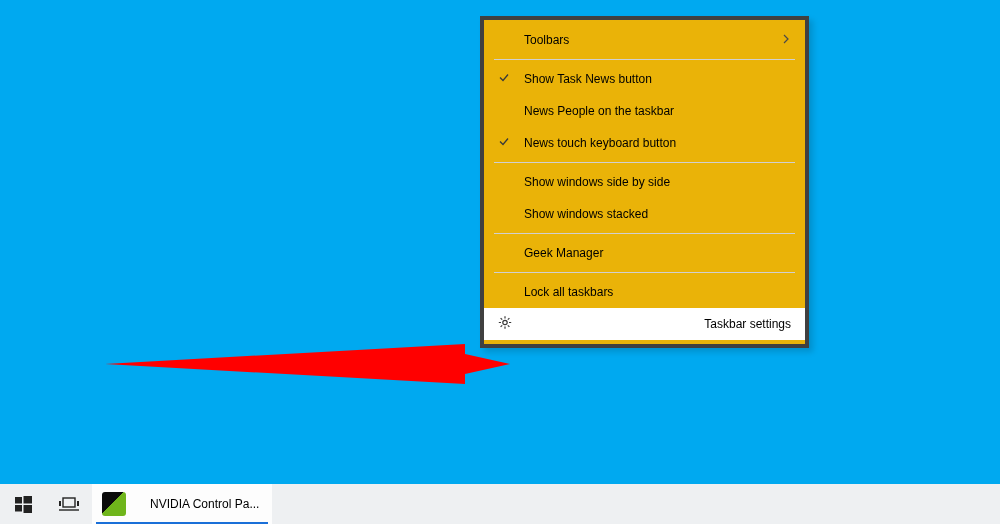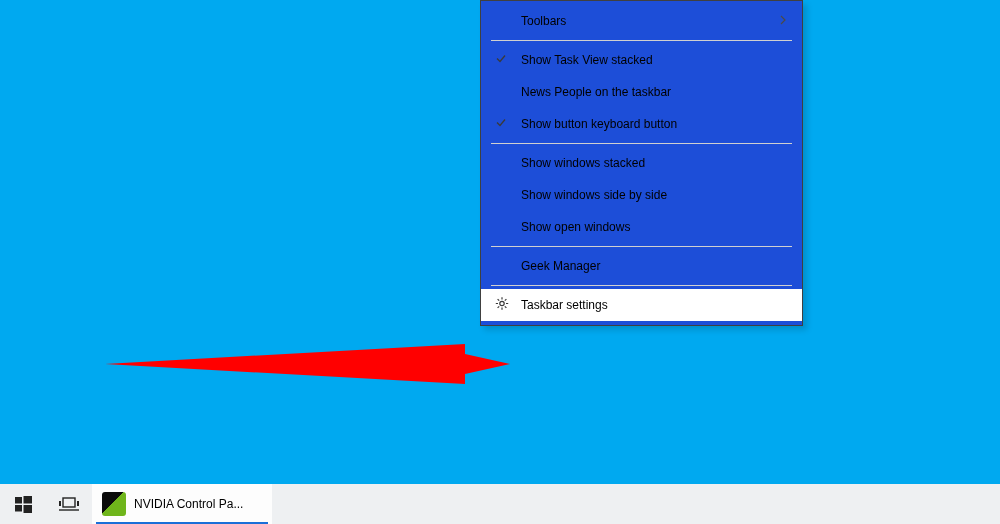--- a/index.html
+++ b/index.html
@@ -1,28 +1,28 @@
 <!DOCTYPE html>
 <html><head>
 <meta charset="utf-8">
 <style>
   html,body{margin:0;padding:0;width:1000px;height:524px;overflow:hidden;font-family:"Segoe UI",Arial,sans-serif;font-size:12px;background:#00a9f0;}
   
   .taskbar{position:absolute;left:0;bottom:0;width:100%;height:40px;background:#eef0f2;display:flex;align-items:center;}
   .tb-btn{height:40px;display:flex;align-items:center;justify-content:center;min-width:46px;}
-  .task{height:40px;display:flex;align-items:center;padding:0 10px;min-width:160px;max-width:170px;position:relative;}
+  .task{height:40px;display:flex;align-items:center;padding:0 10px;min-width:160px;max-width:170px;position:relative;gap:16px;}
   .task .ticon{width:24px;height:24px;border-radius:3px;margin-right:8px;flex:0 0 auto;}
   .task .tlabel{white-space:nowrap;overflow:hidden;text-overflow:ellipsis;color:#000;}
   .task.active{background:#fdfdfd;}
   .task.active::after{content:"";position:absolute;left:4px;right:4px;bottom:0;height:2px;background:#1a6fd8;}
   .task.inactive::after{content:"";position:absolute;left:4px;right:4px;bottom:0;height:2px;background:#8a8a8a;}
   
-  .menu{position:absolute;top:0;left:480px;width:321px;background:#1d4ed8;border:1px solid #404040;box-shadow:4px 4px 6px rgba(0,0,0,0.15);padding:4px 0;}
+  .menu{position:absolute;top:16px;left:480px;width:321px;background:#eab308;border:4px solid #404040;box-shadow:4px 4px 6px rgba(0,0,0,0.15);padding:4px 0;}
   .mi{position:relative;padding:9px 14px 9px 40px;color:#000;font-size:12px;}
-  .mi.hl{background:#ffffff;}
+  .mi.hl{background:#ffffff;text-align:right;}
   .mi .label{display:inline-block;}
   .sep{height:1px;background:#d0d0d0;margin:3px 10px;}
   .chev{position:absolute;right:14px;top:50%;transform:translateY(-50%);}
   .chk{position:absolute;left:14px;top:50%;transform:translateY(-50%);}
   .gear{position:absolute;left:14px;top:50%;transform:translateY(-50%);}
   
   .desktop{position:absolute;inset:0;}
   
   .arrow{position:absolute;pointer-events:none;}
 </style>
@@ -44,48 +44,48 @@
         </svg>
     </span>
   </div>
   <div class="sep"></div>
   <div class="mi">
     <span class="chk">
       <svg width="12" height="12" viewBox="0 0 12 12">
           <path d="M2 6 L5 9 L10 3" stroke="#3a3a3a" stroke-width="1.3" fill="none"></path>
         </svg>
     </span>
-    <span class="label">Show Task View stacked</span>
+    <span class="label">Show Task News button</span>
   </div>
   <div class="mi">
     <span class="label">News People on the taskbar</span>
   </div>
   <div class="mi">
     <span class="chk">
       <svg width="12" height="12" viewBox="0 0 12 12">
           <path d="M2 6 L5 9 L10 3" stroke="#3a3a3a" stroke-width="1.3" fill="none"></path>
         </svg>
     </span>
-    <span class="label">Show button keyboard button</span>
+    <span class="label">News touch keyboard button</span>
   </div>
   <div class="sep"></div>
-  <div class="mi">
-    <span class="label">Show windows stacked</span>
-  </div>
   <div class="mi">
     <span class="label">Show windows side by side</span>
   </div>
   <div class="mi">
-    <span class="label">Show open windows</span>
+    <span class="label">Show windows stacked</span>
   </div>
   <div class="sep"></div>
   <div class="mi">
     <span class="label">Geek Manager</span>
   </div>
   <div class="sep"></div>
+  <div class="mi">
+    <span class="label">Lock all taskbars</span>
+  </div>
   <div class="mi hl">
     <span class="gear">
       <svg width="14" height="14" viewBox="0 0 14 14">
           <circle cx="7" cy="7" r="2.2" fill="none" stroke="#3a3a3a" stroke-width="1.2"></circle>
           <g stroke="#3a3a3a" stroke-width="1.2">
             <line x1="7" y1="0.8" x2="7" y2="3"></line>
             <line x1="7" y1="11" x2="7" y2="13.2"></line>
             <line x1="0.8" y1="7" x2="3" y2="7"></line>
             <line x1="11" y1="7" x2="13.2" y2="7"></line>
             <line x1="2.6" y1="2.6" x2="4.2" y2="4.2"></line>

